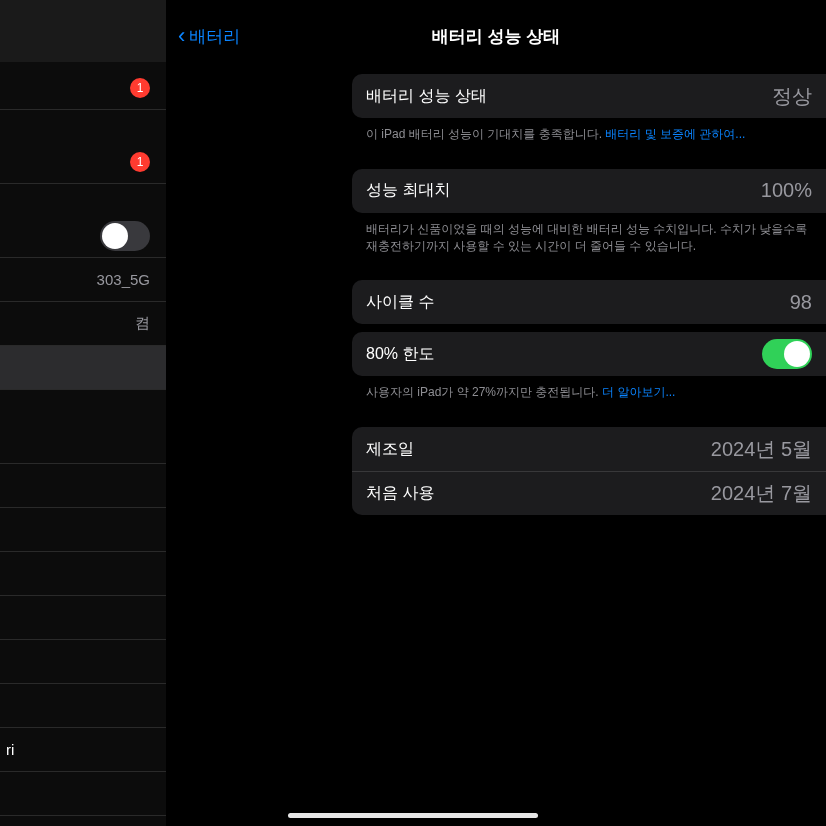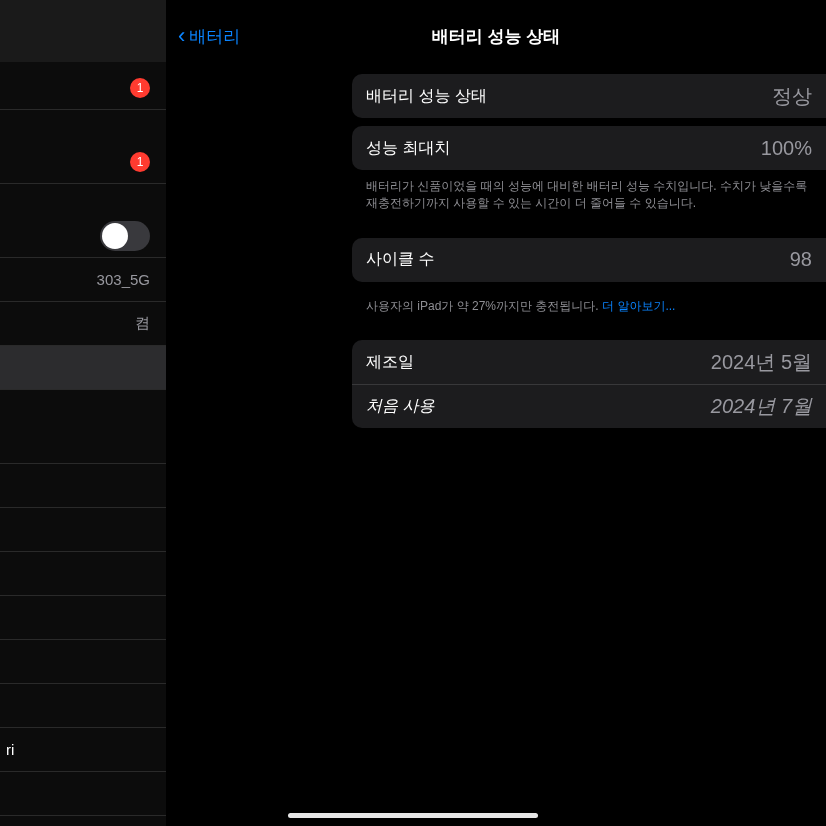--- a/index.html
+++ b/index.html
@@ -141,21 +141,20 @@
       border-top-left-radius: 10px;
     }
     .cell:last-child {
       border-bottom-left-radius: 10px;
     }
     .cell.single {
       border-radius: 10px 0 0 10px;
     }
     .cell + .cell {
       border-top: 0.5px solid #38383a;
-      font-style: italic;
     }
     .cell-value {
       color: #98989f;
       font-size: 20px;
     }
     .footer {
       padding: 8px 14px 18px 14px;
       color: #8e8e93;
       font-size: 12px;
       line-height: 1.4;
@@ -241,38 +240,45 @@
     <div class="nav-title">배터리 성능 상태</div>
   </div>
 
   <div class="settings-list">
 
     <div class="group">
       <div class="cell single">
         <span>배터리 성능 상태</span>
         <span class="cell-value">정상</span>
       </div>
+      <div class="footer">
+        <span>이 iPad 배터리 성능이 기대치를 충족합니다. </span><span class="footer-link">배터리 및 보증에 관하여...</span>
+      </div>
     </div>
 
     <div class="group">
       <div class="cell single">
         <span>성능 최대치</span>
         <span class="cell-value">100%</span>
       </div>
       <div class="footer">배터리가 신품이었을 때의 성능에 대비한 배터리 성능 수치입니다. 수치가 낮을수록 재충전하기까지 사용할 수 있는 시간이 더 줄어들 수 있습니다.</div>
     </div>
 
     <div class="group">
       <div class="cell single">
         <span>사이클 수</span>
         <span class="cell-value">98</span>
       </div>
     </div>
 
     <div class="group">
+      <div class="cell single">
+        <span>80% 한도</span>
+        <div class="toggle-on"></div>
+      </div>
       <div class="footer">
         <span>사용자의 iPad가 약 27%까지만 충전됩니다. </span><span class="footer-link">더 알아보기...</span>
       </div>
     </div>
 
     <div class="group">
       <div class="cell">
         <span>제조일</span>
         <span class="cell-value">2024년 5월</span>
       </div>

